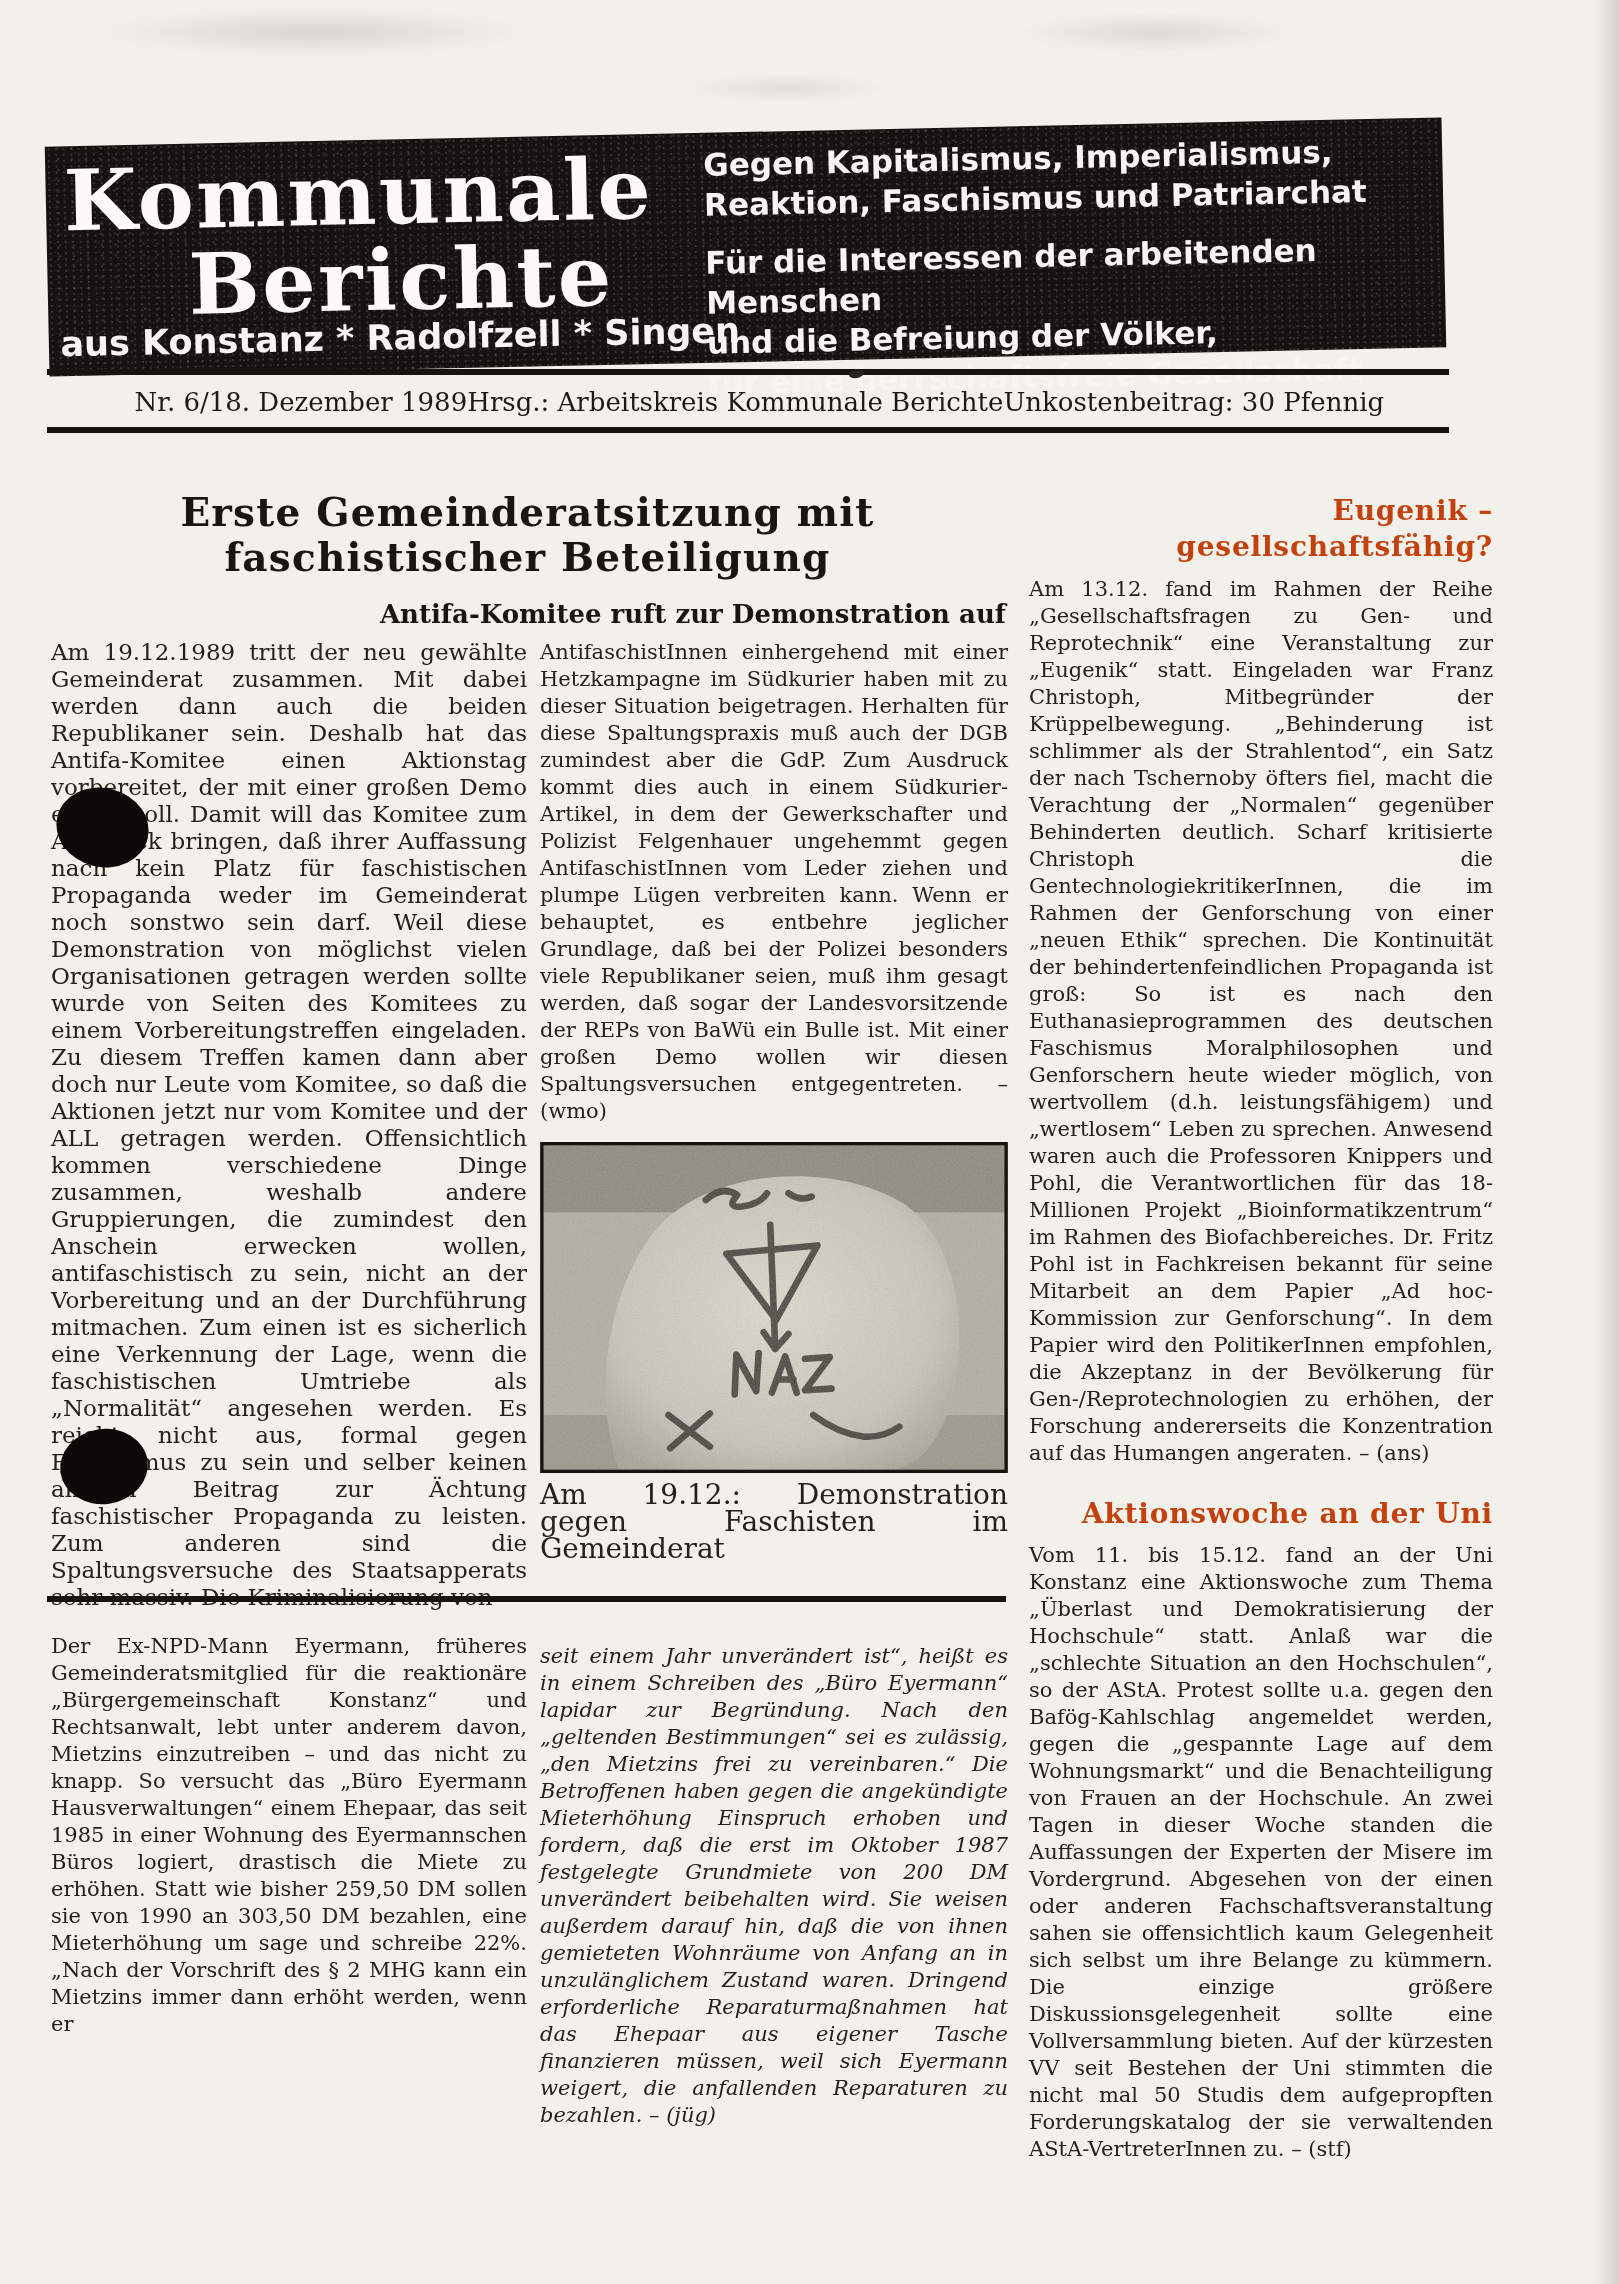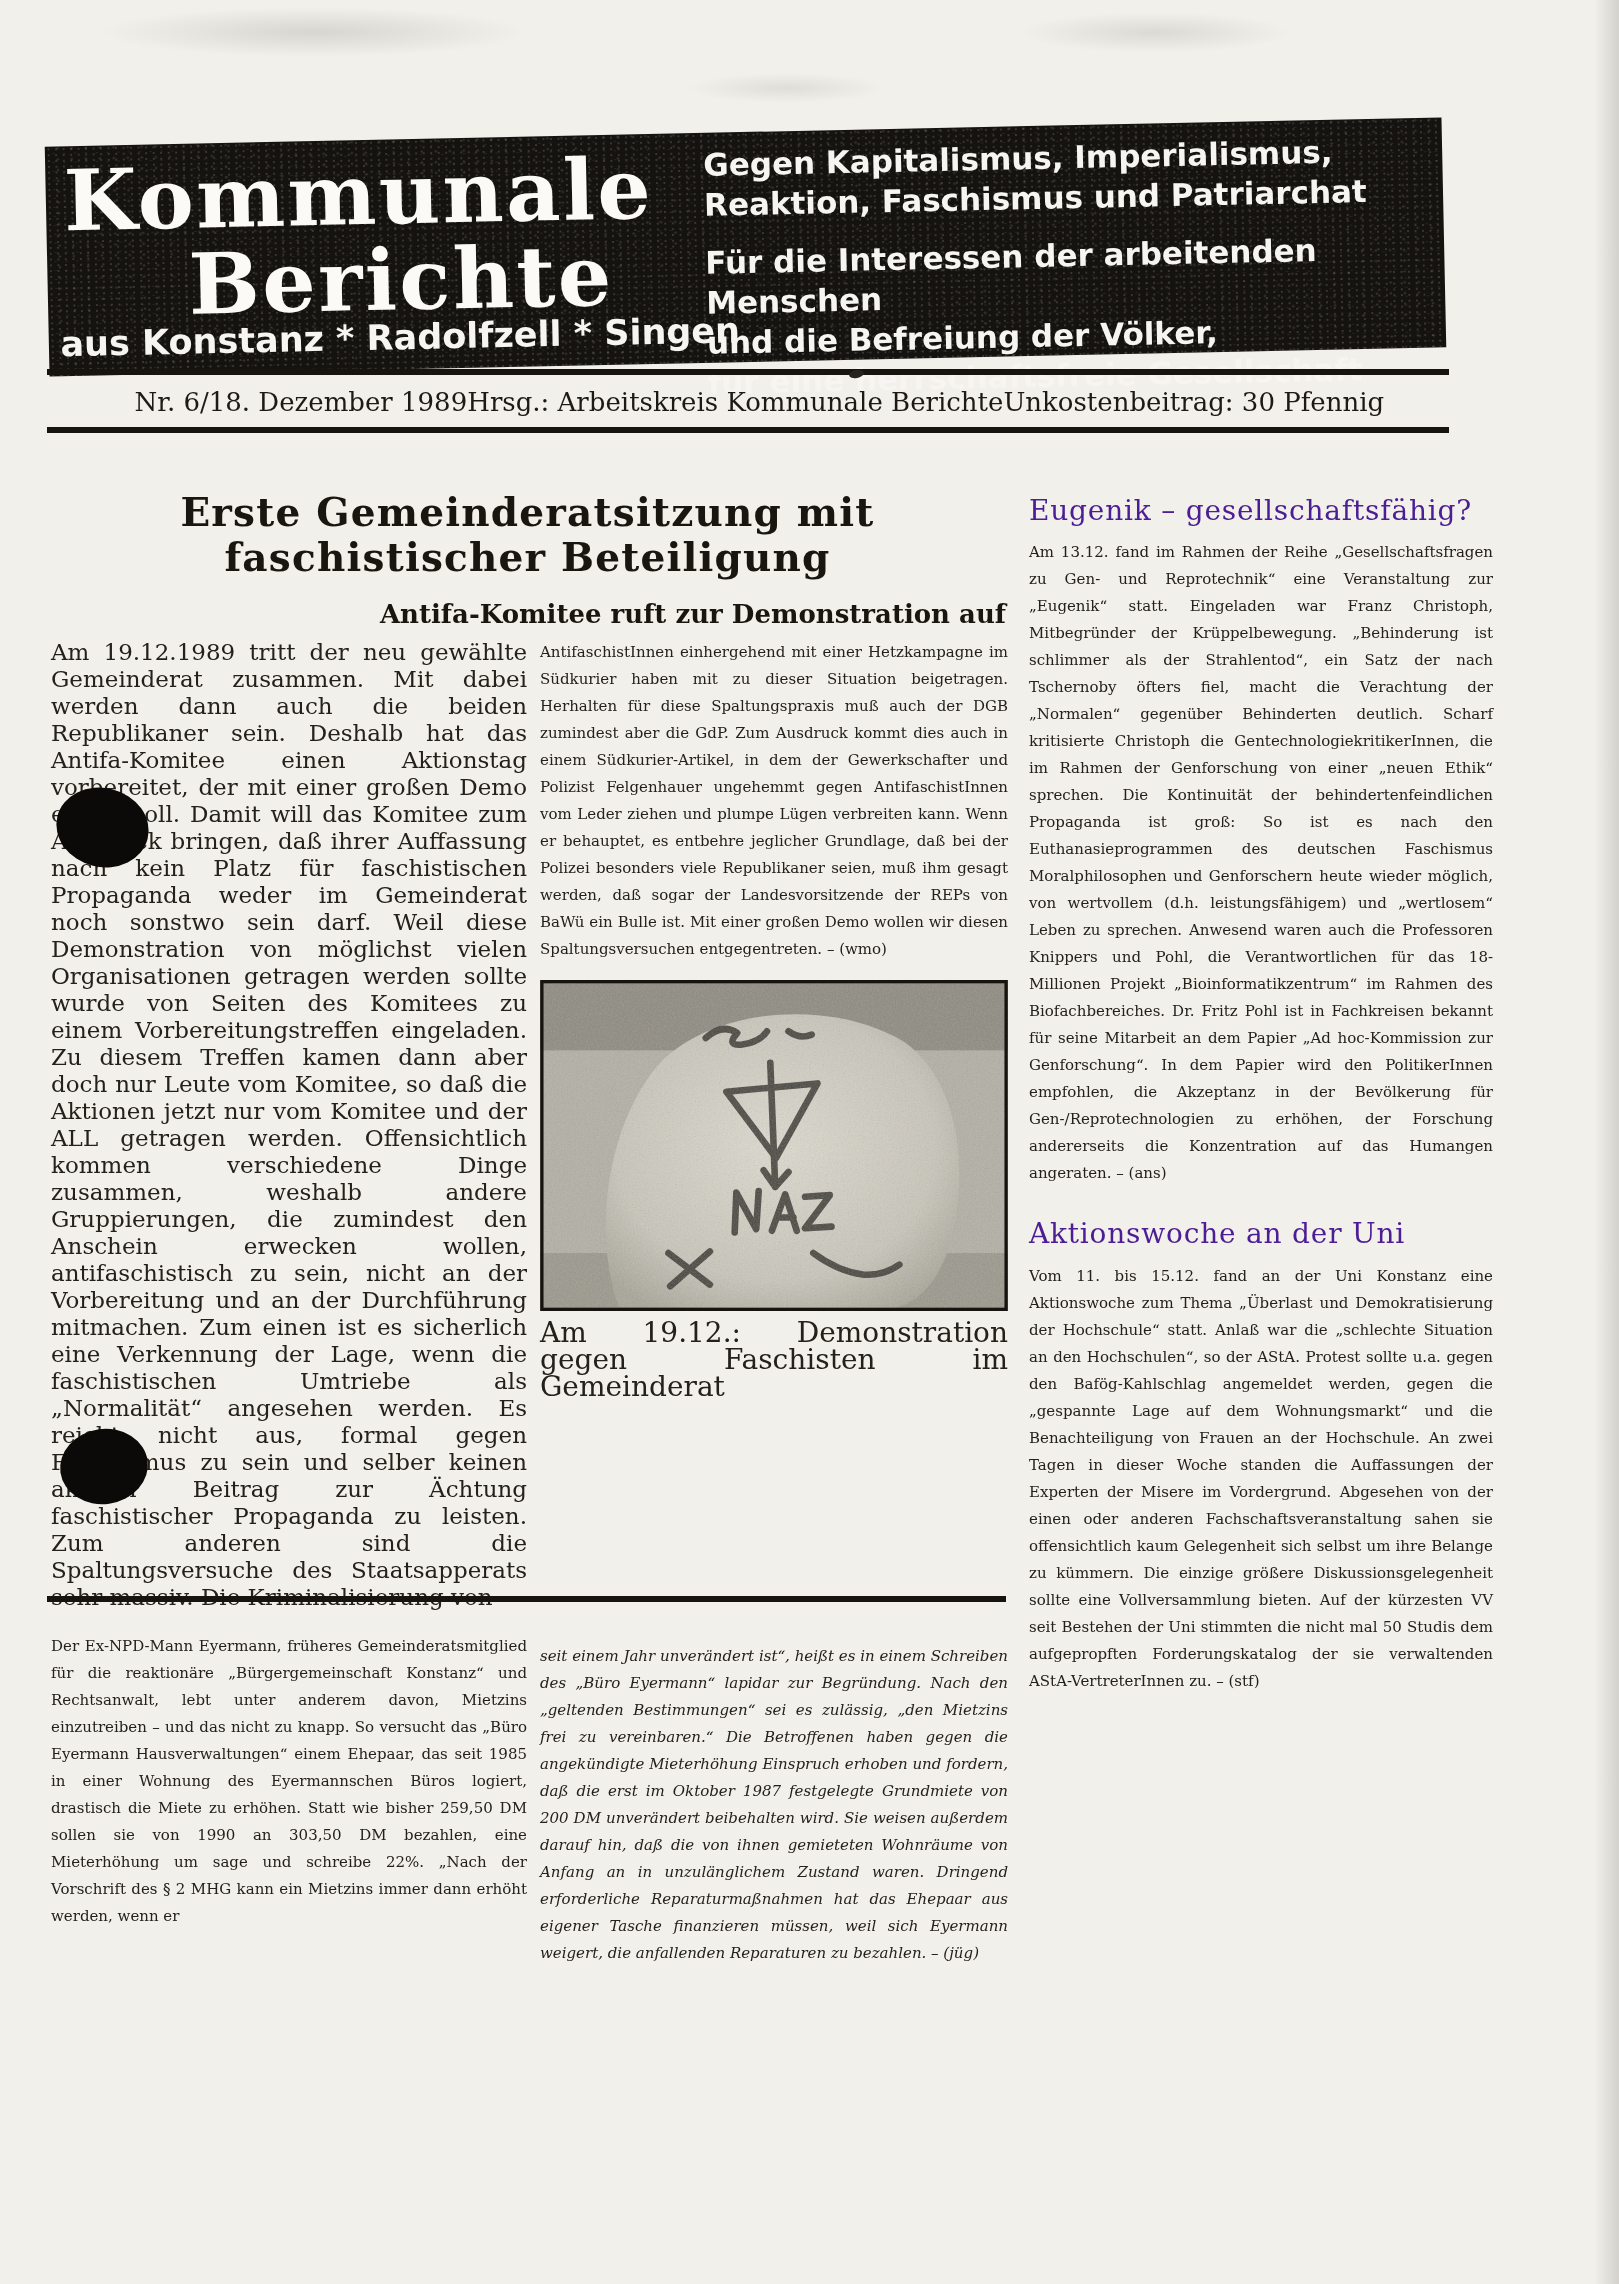--- a/index.html
+++ b/index.html
@@ -59,29 +59,29 @@
   .lead-headline{
     position:absolute; left:155px; top:490px; width:745px; margin:0;
     text-align:center; font-size:39px; line-height:1.16; font-weight:bold;
     letter-spacing:1.2px; color:#191610;
   }
   .lead-subhead{
     position:absolute; left:50px; top:599px; width:956px; margin:0;
     text-align:right; font-size:26px; font-weight:bold; color:#191610;
   }
   .sec-headline{
-    margin:0 0 10px 0; text-align:left; font-weight:normal;
-    font-size:28px; line-height:1.3; letter-spacing:0.8px; color:#4c1d95;
+    margin:0 0 10px 0; text-align:right; font-weight:bold;
+    font-size:28px; line-height:1.3; letter-spacing:0.8px; color:#c2410c;
   }
   .sec-headline.mt{margin-top:29px;}
   .sec-headline.pre{white-space:pre-line; font-size:27px; line-height:1.5; margin-bottom:13.2px;}
   
   .col{position:absolute; text-align:justify;}
   .body-text{
-    font-size:15px; line-height:27px; text-align:justify; color:#24211b;
+    font-size:21px; line-height:27px; text-align:justify; color:#24211b;
   }
   .col1-top{left:51px;  top:639px; width:476px; font-size:23px; line-height:27px;}
   .col2-top{left:540px; top:639px; width:468px;}
   .col3    {left:1029px; top:493px; width:464px;}
   .col1-bottom{left:51px;  top:1633px; width:476px;}
   .col2-bottom{left:540px; top:1643px; width:468px;font-style:italic;}
   
   .photo{margin-top:16.6px; width:468px; height:331px;}
   .photo svg{display:block;}
   .caption{margin-top:8.3px; font-size:28px; line-height:27px; text-align:justify; color:#24211b;}

